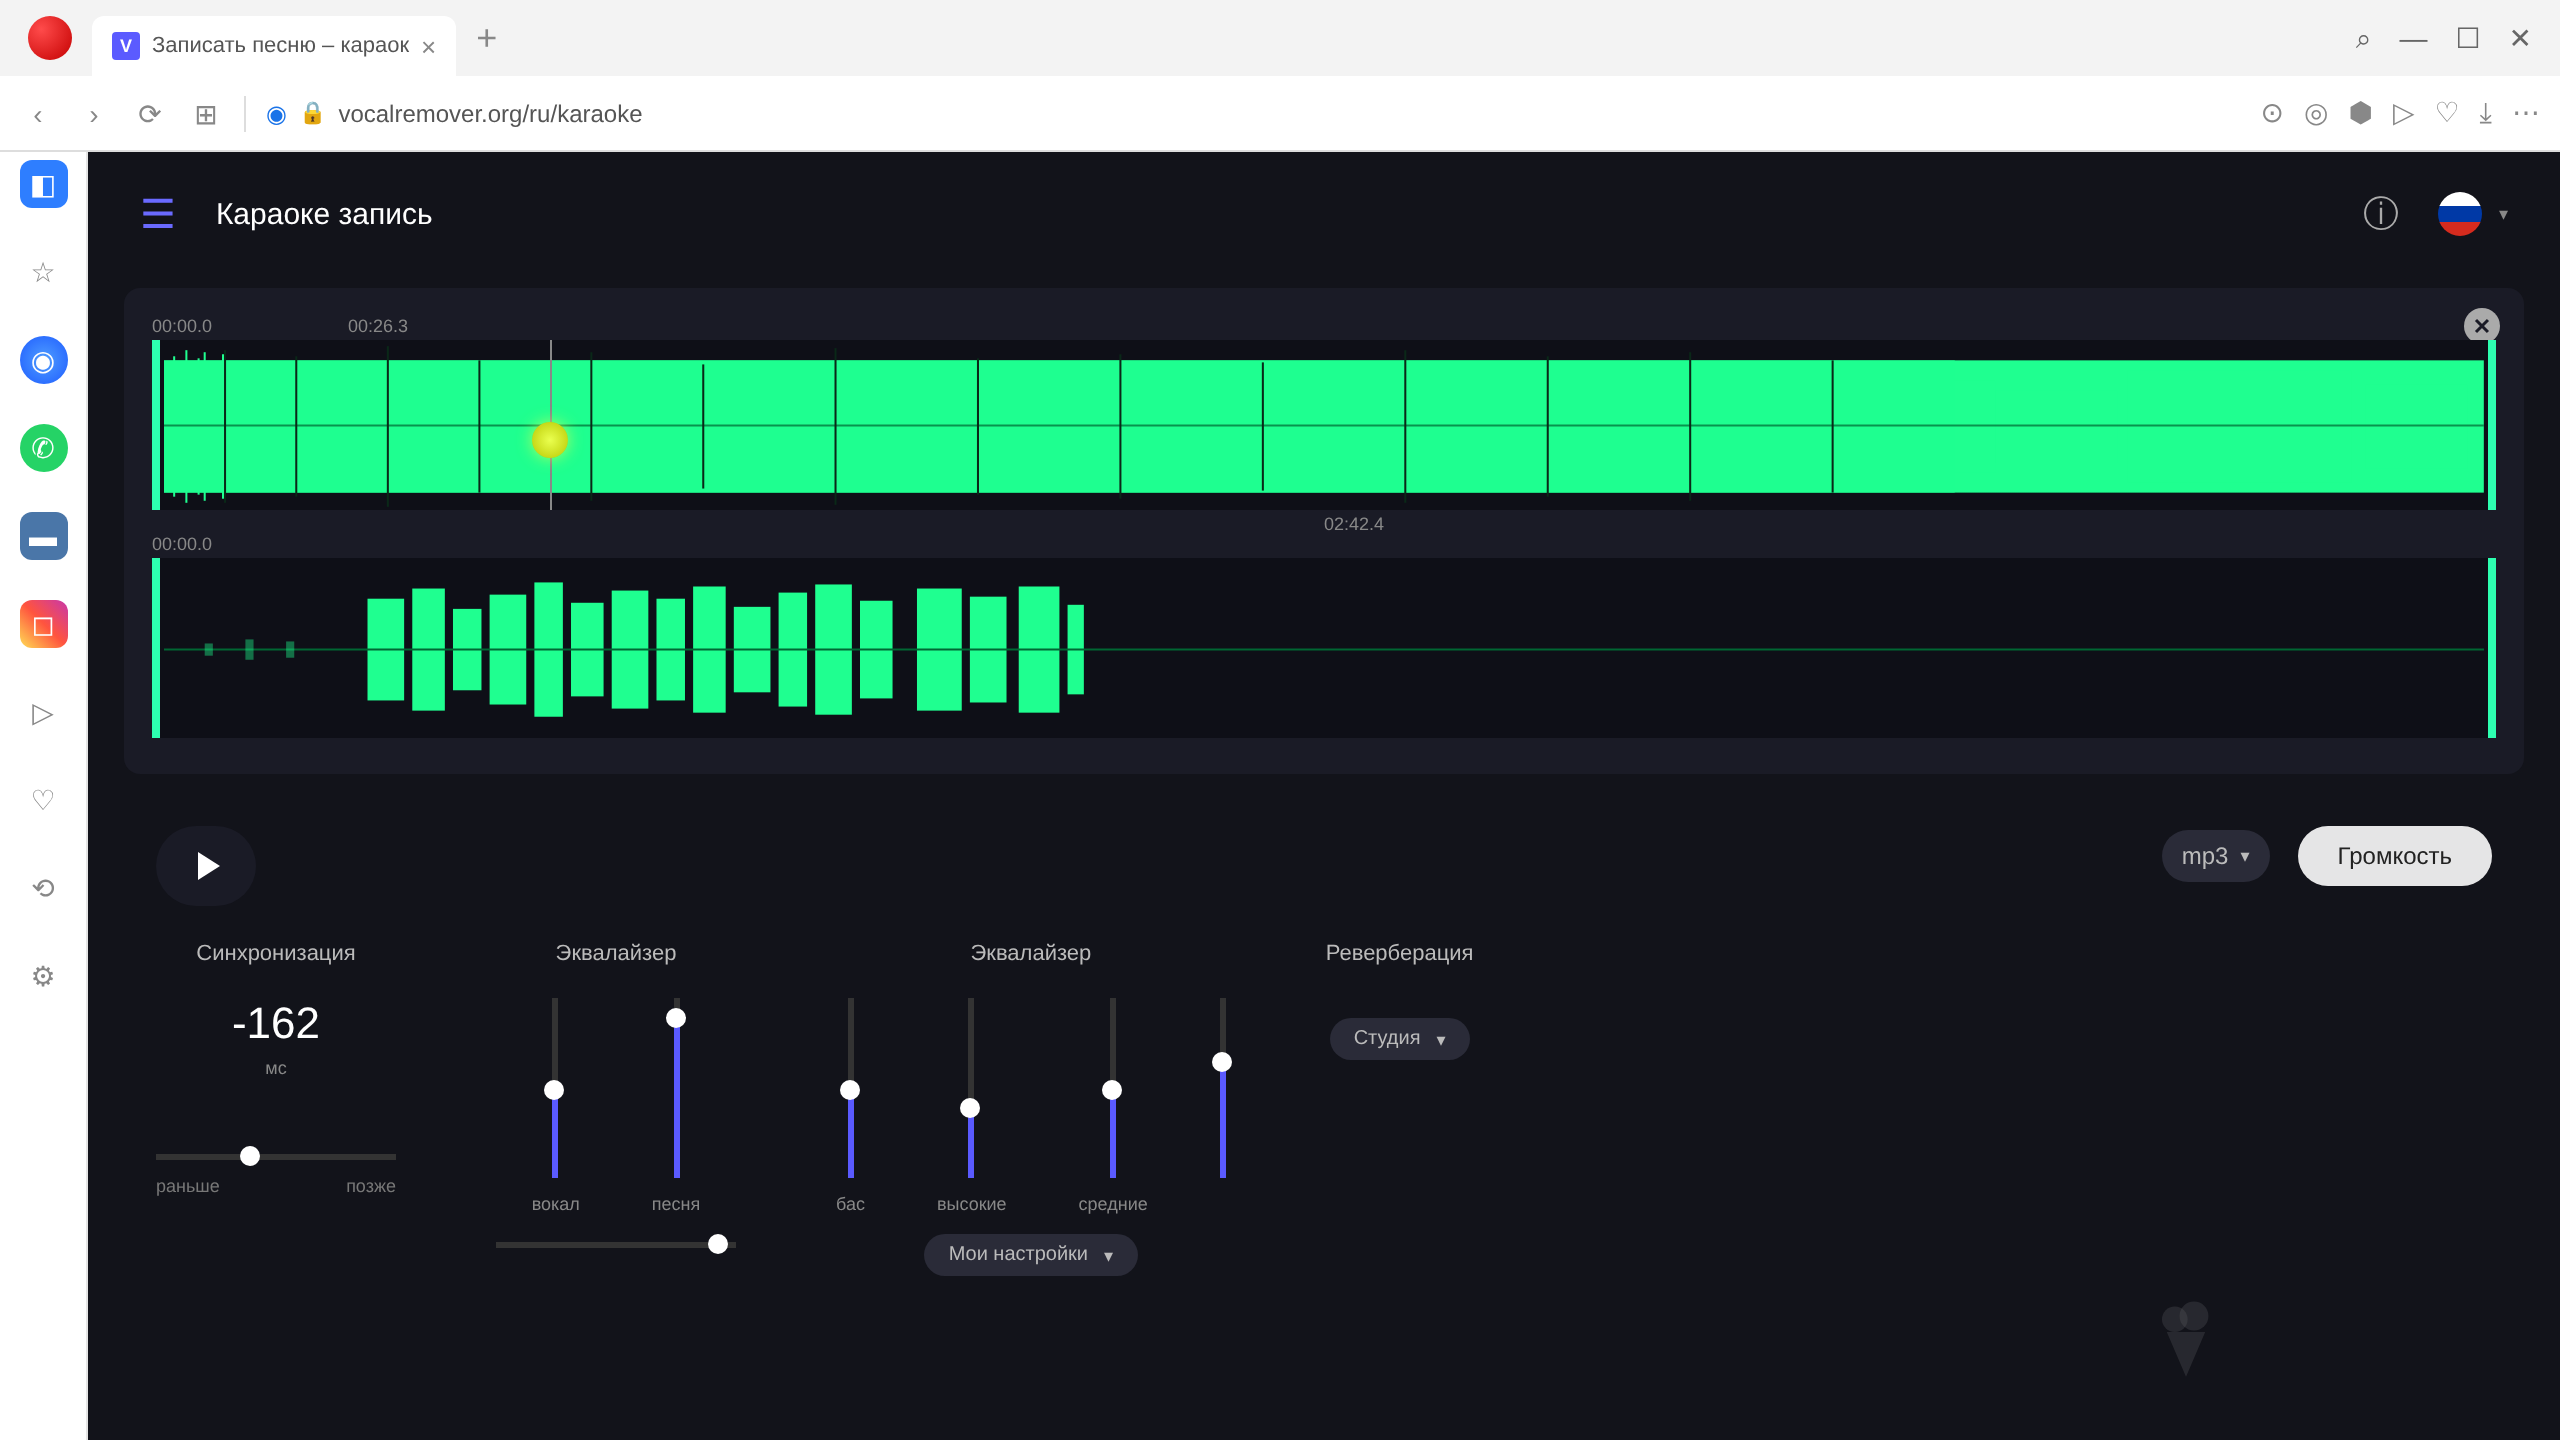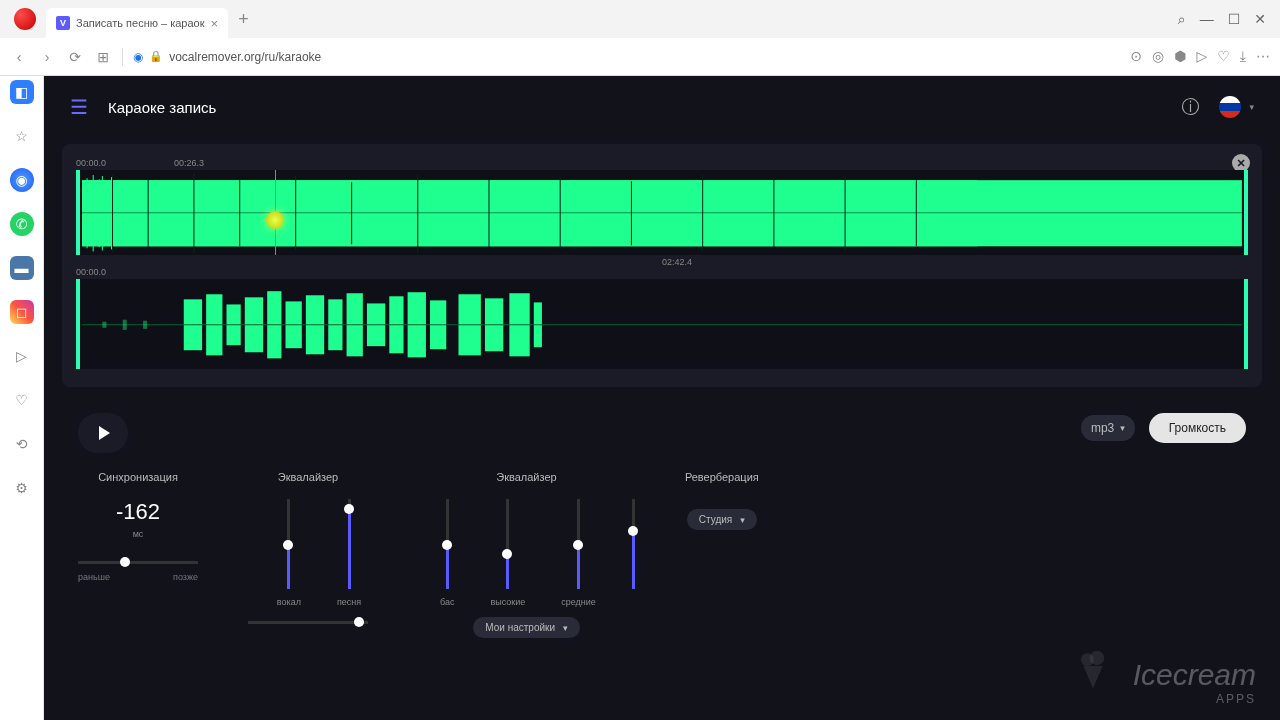--- a/index.html
+++ b/index.html
@@ -64,26 +64,26 @@
 .play-triangle { width: 0; height: 0; border-left: 11px solid #fff; border-top: 7px solid transparent; border-bottom: 7px solid transparent; margin-left:3px;}
 .ctrl-right { margin-left: auto; display: flex; align-items: center; gap: 14px; }
 .format-select { background: #2a2b38; color: #bbb; padding: 6px 10px; border-radius: 16px; font-size: 12px; display:flex;align-items:center;gap:6px;cursor:pointer; }
 .save-btn { background: #e5e5e6; color: #222; padding: 8px 20px; border-radius: 18px; font-size: 12px; cursor: pointer; }
 
 .sliders-row { display: flex; padding: 18px 34px 0; gap: 50px; align-items: flex-start; }
 .slider-group { display: flex; flex-direction: column; align-items: center; }
 .group-title { font-size: 11px; color: #bbb; margin-bottom: 16px; }
 .big-val { font-size: 22px; color: #fff; font-weight: 400; }
 .unit { font-size: 9px; color: #888; margin-top: 4px; }
-.hslider-wrap { margin-top: 22px; position: relative; width: 120px; }
+.hslider-wrap { margin-top: 38px; position: relative; width: 120px; }
 .hslider { height: 3px; background: #333; position: relative; }
 .hslider-knob { position: absolute; width: 10px; height: 10px; background: #fff; border-radius: 50%; top: -4px; }
 .hslider-labels { display: flex; justify-content: space-between; font-size: 9px; color: #777; margin-top: 8px; }
 
-.vsliders { display: flex; gap: 36px; margin-left: 22px; }
+.vsliders { display: flex; gap: 36px; }
 .vslider { display: flex; flex-direction: column; align-items: center; }
 .vslider-track { width: 3px; height: 90px; background: #333; position: relative; }
 .vslider-knob { position: absolute; width: 10px; height: 10px; background: #fff; border-radius: 50%; left: -4px; }
 .vslider-fill { position:absolute; bottom:0; width:3px; background:#5a5aff; }
 .vslider-label { font-size: 9px; color: #888; margin-top: 8px; }
 
 .preset-select { background: #2a2b38; color: #bbb; padding: 5px 12px; border-radius: 14px; font-size: 10px; display:flex;align-items:center;gap:8px;cursor:pointer; margin-top:10px;}
 
 
 .watermark { position: absolute; right: 24px; bottom: 14px; color: rgba(255,255,255,0.3); font-size: 30px; font-style: italic; font-family: cursive; pointer-events:none; text-align:right;}
@@ -385,18 +385,14 @@
       </div>
     </div>
 
   </div>
 
   <svg class="ice-icon" viewBox="0 0 40 50">
     <circle cx="13" cy="12" r="8" fill="rgba(255,255,255,.3)"></circle>
     <circle cx="25" cy="10" r="9" fill="rgba(255,255,255,.3)"></circle>
     <path d="M8 20 L32 20 L20 48 Z" fill="rgba(255,255,255,.3)"></path>
   </svg>
-  <div class="watermark">
-    <div>Icecream</div>
-    <div class="sub">APPS</div>
-  </div>
 
 </div>
 
 </body></html>

